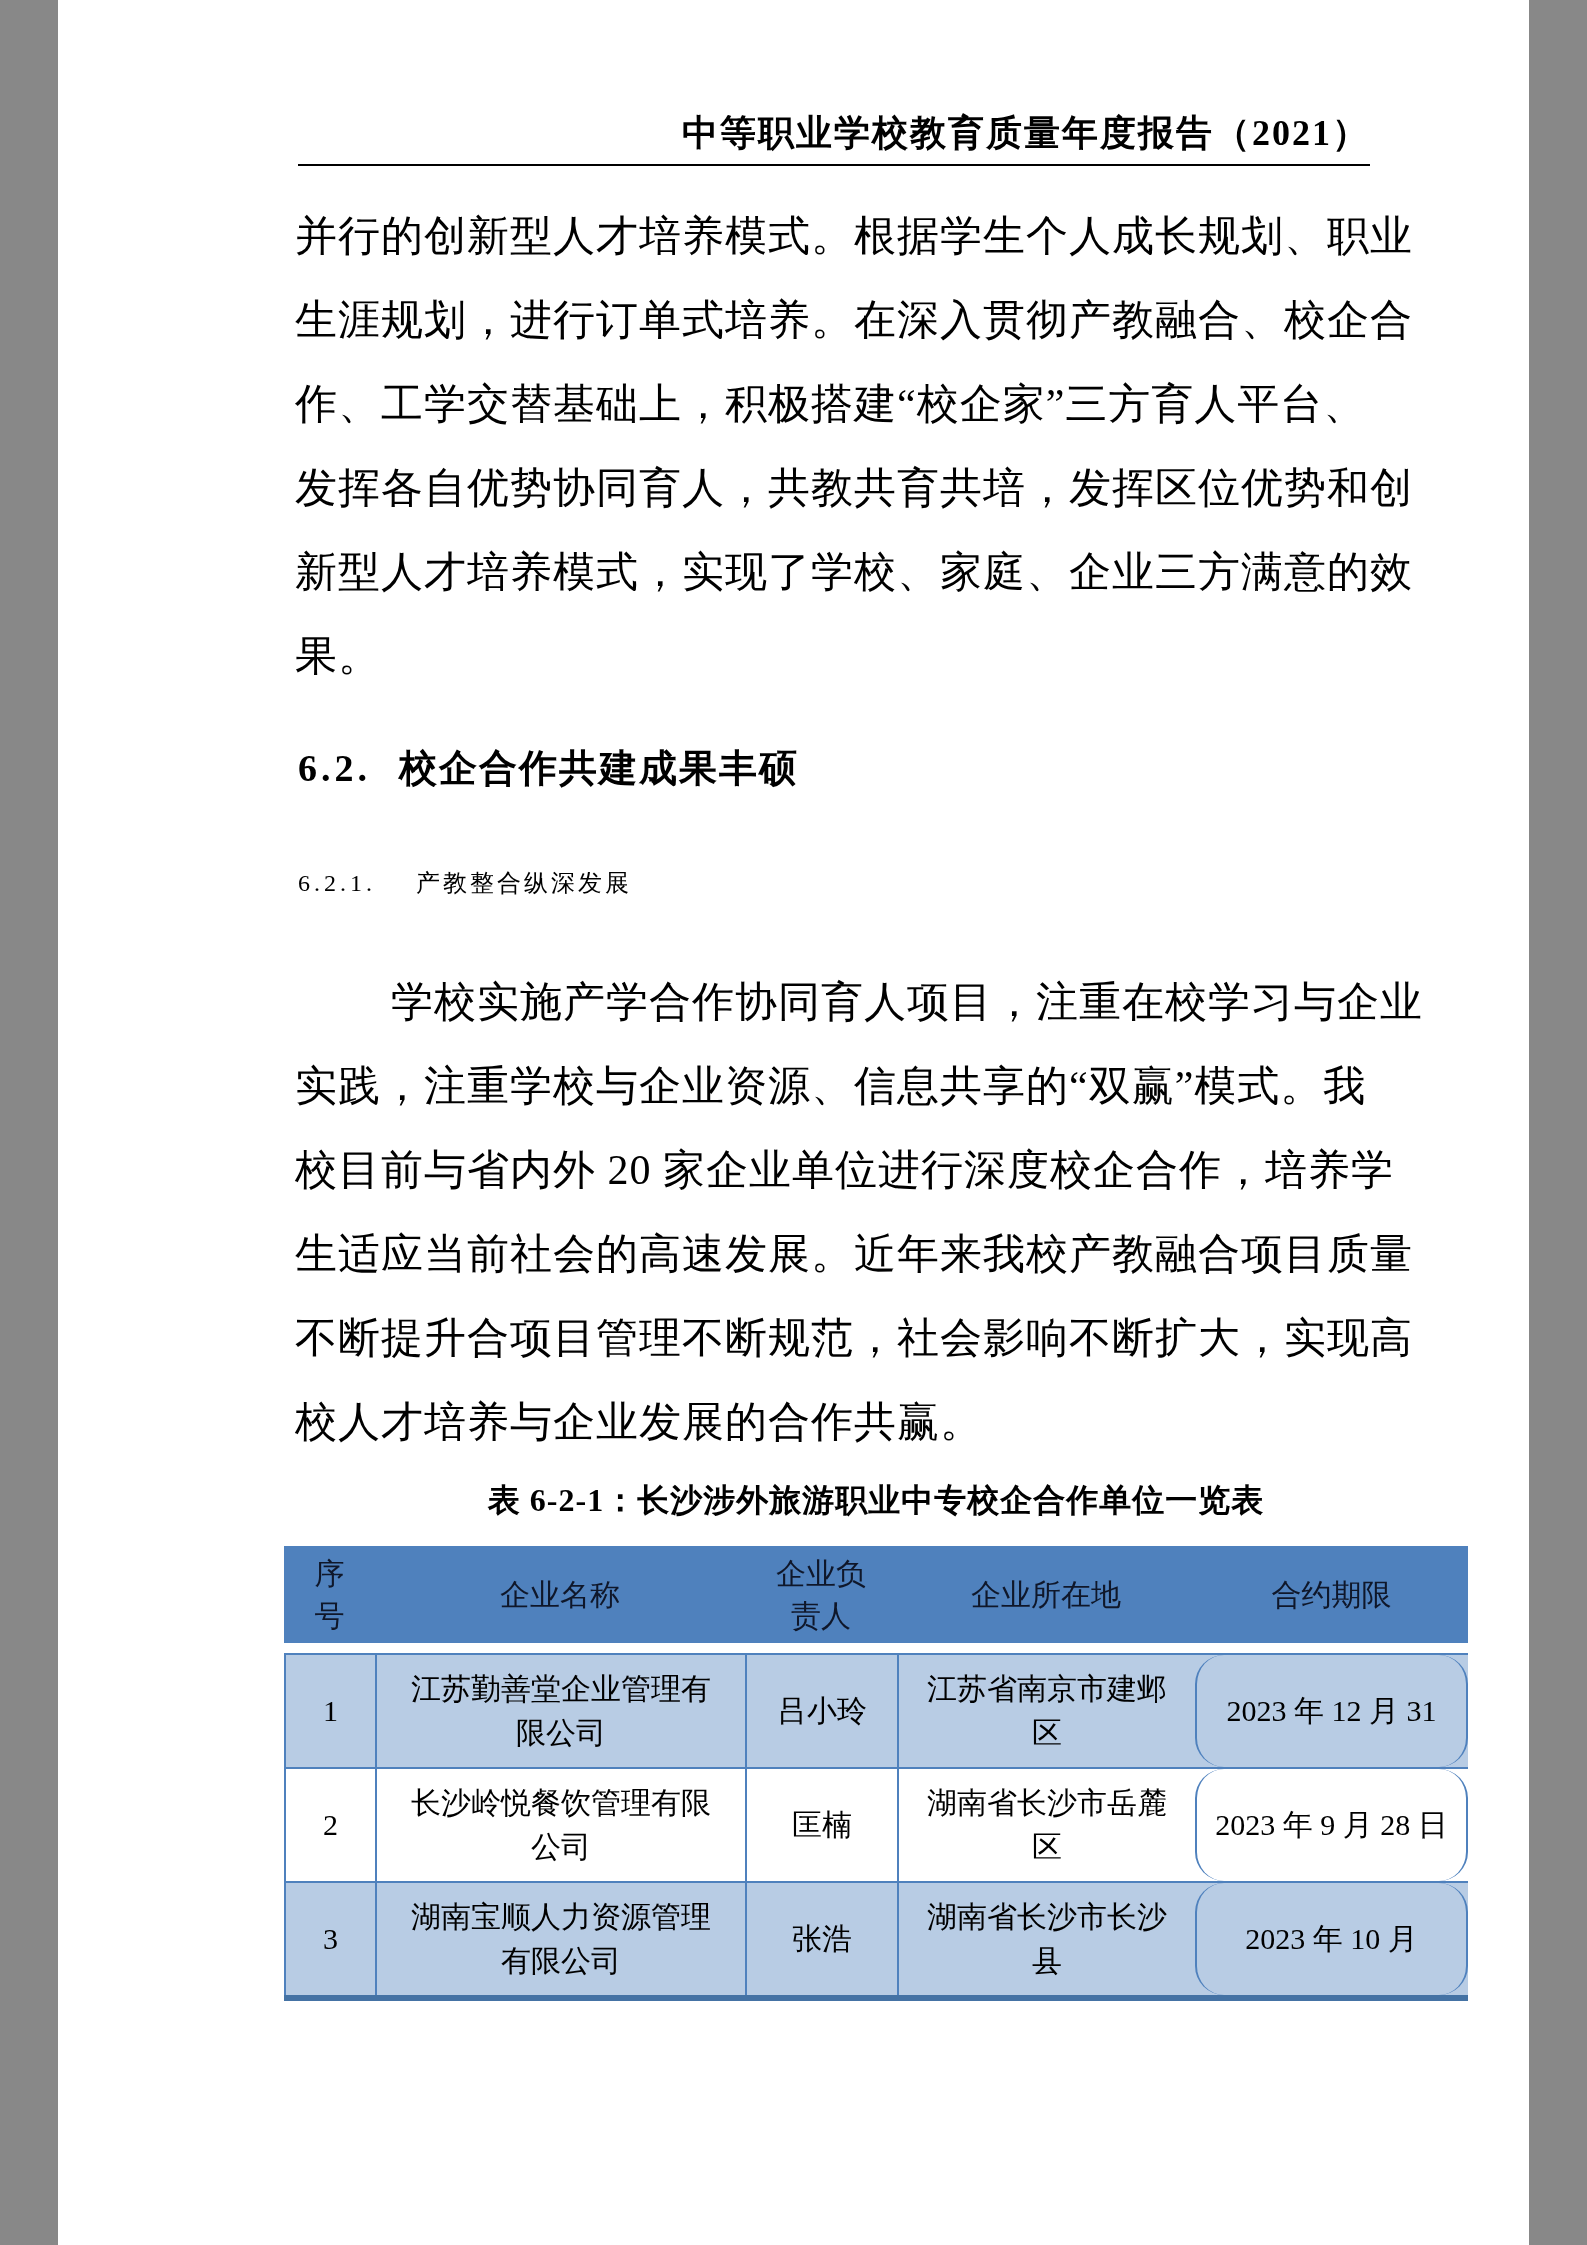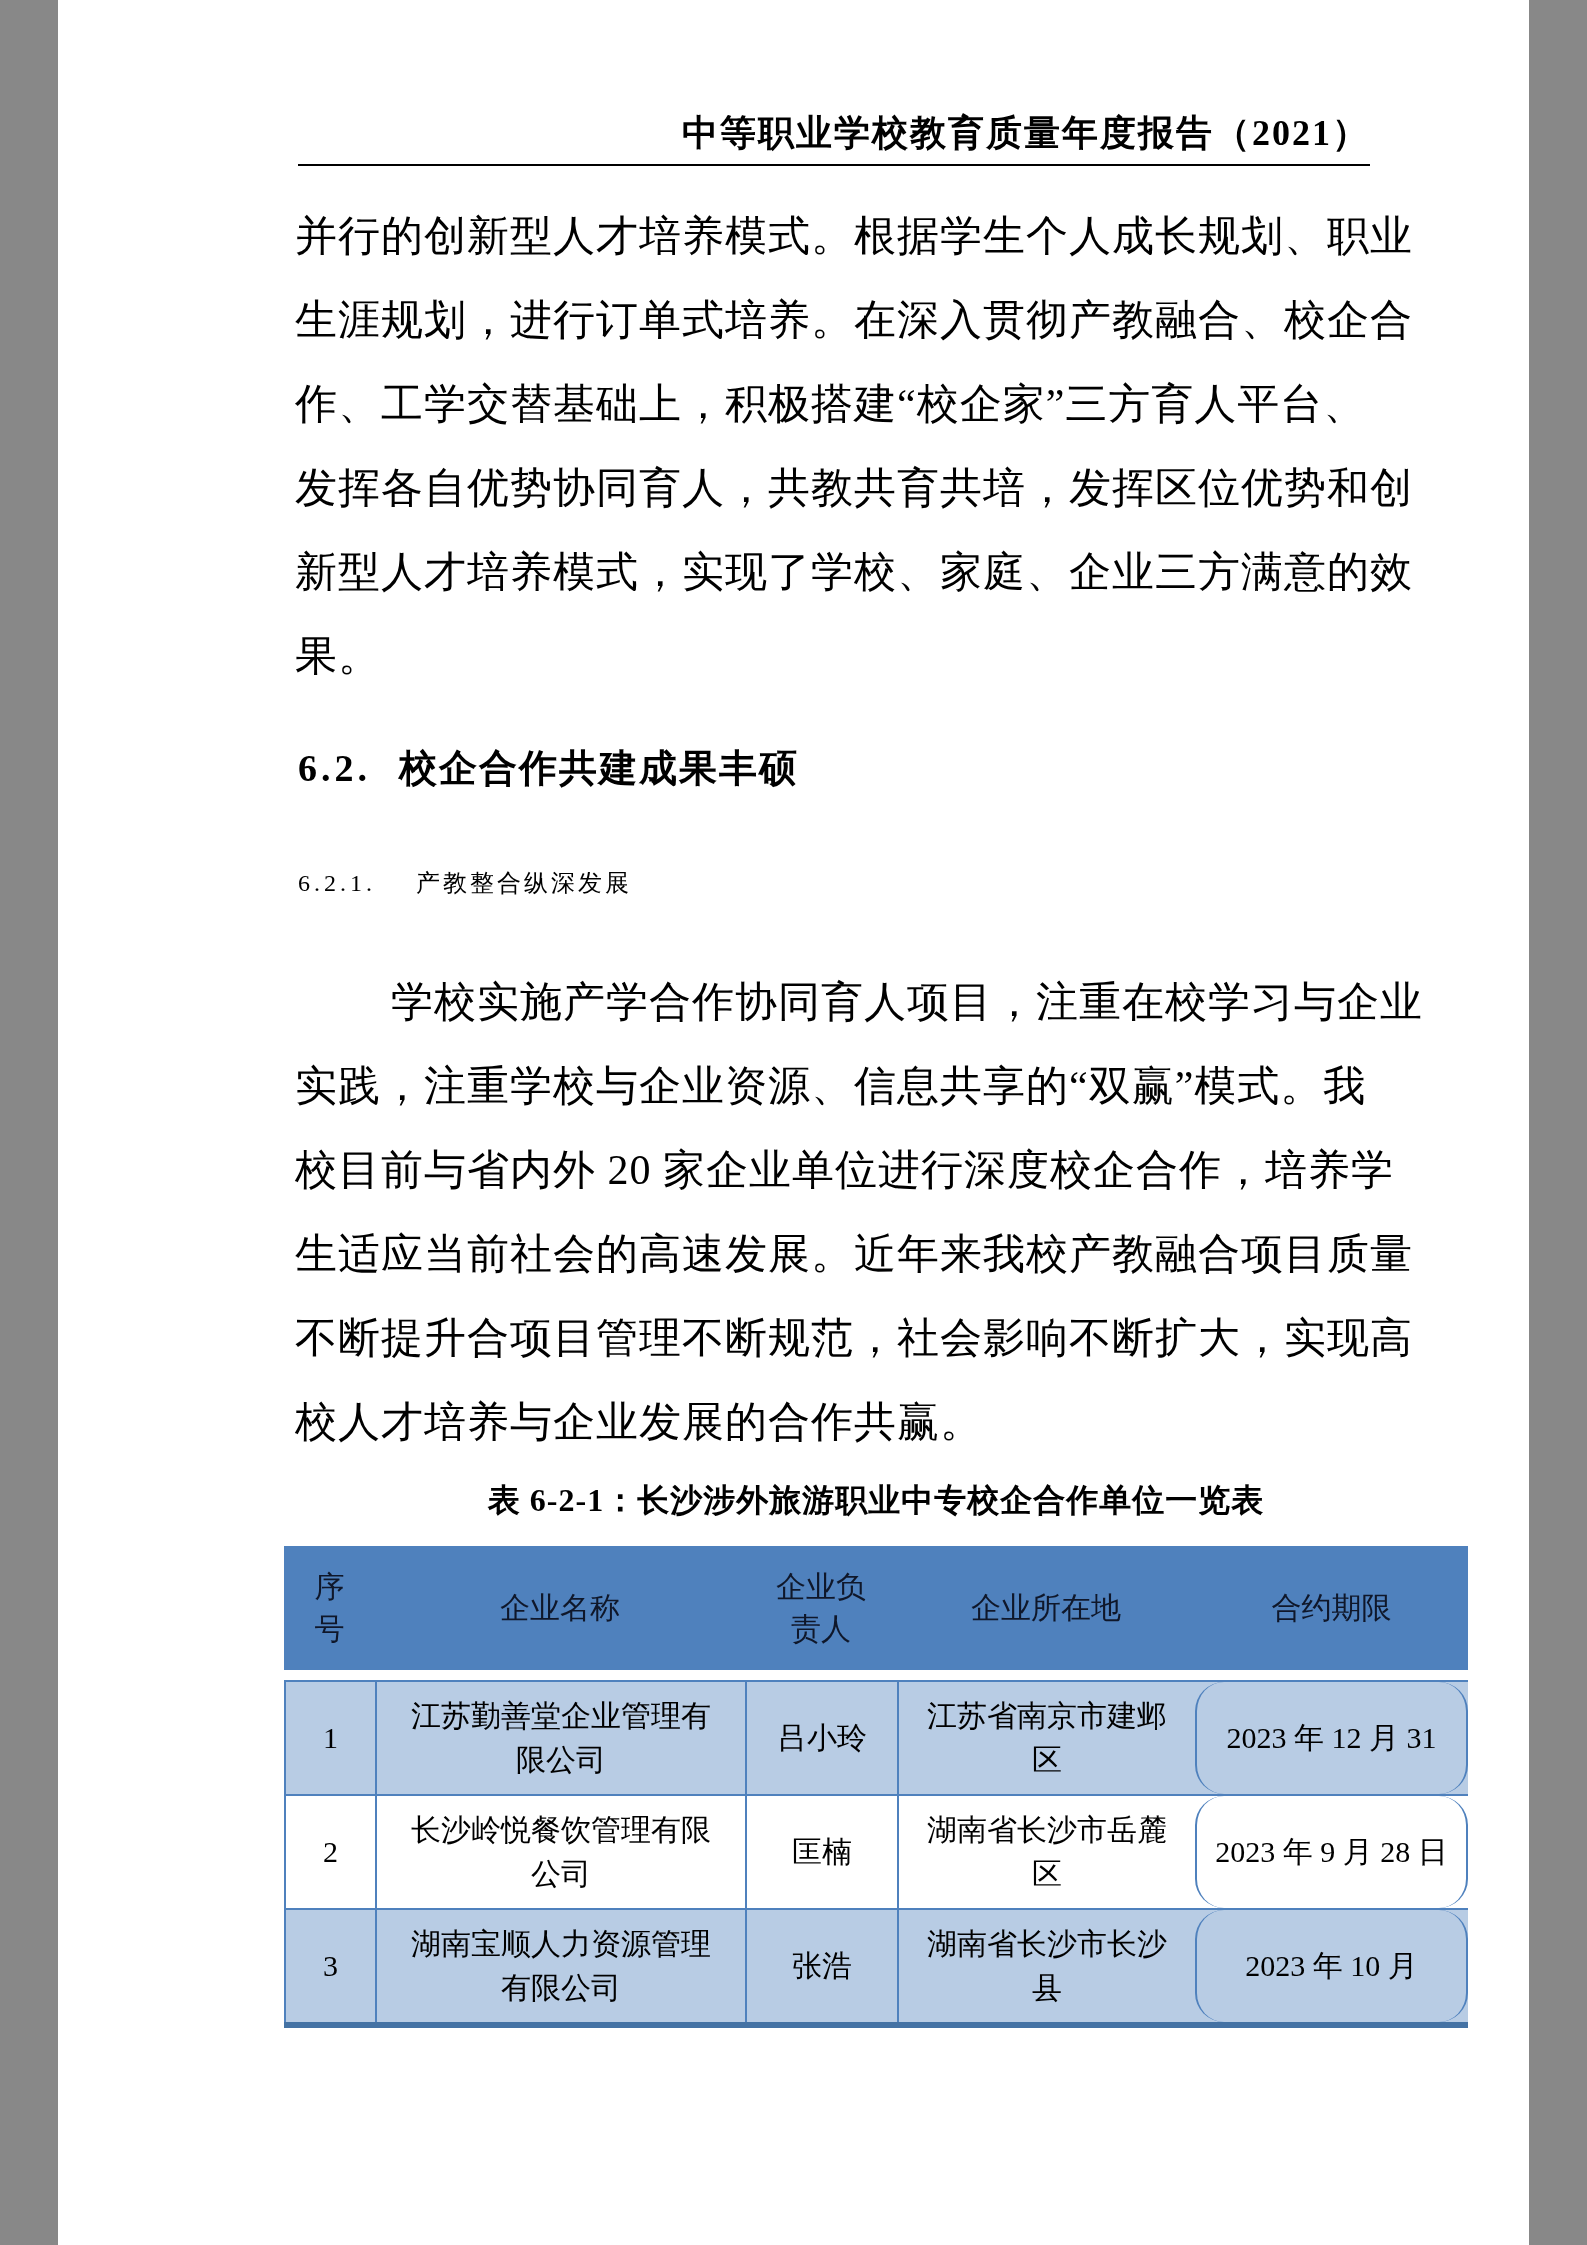--- a/index.html
+++ b/index.html
@@ -49,21 +49,21 @@
   .t-row { display:grid; grid-template-columns:91px 370px 152px 298px 273px; }
   .t-head {
     background:#4f81bd;
     color:#0f172a;
     min-height:97px;
   }
   .t-head > div {
     display:flex; align-items:center; justify-content:center;
     text-align:center; line-height:42px; padding:6px 16px; box-sizing:border-box;
   }
-  .t-head > div.hc-manager { padding:20px 26px; }
+  .t-head > div.hc-manager { padding:6px 26px; }
   .t-gap { height:10px; background:#ffffff; }
   .t-body { border-bottom:6px solid #4472a4; }
   .t-body .t-row { border-top:2px solid #4f81bd; min-height:112px; }
   .t-body .t-row > div {
     display:flex; align-items:center; justify-content:center;
     text-align:center; line-height:44px;
     border-left:2px solid #4f81bd;
     box-sizing:border-box;
     padding:6px 8px;
   }

